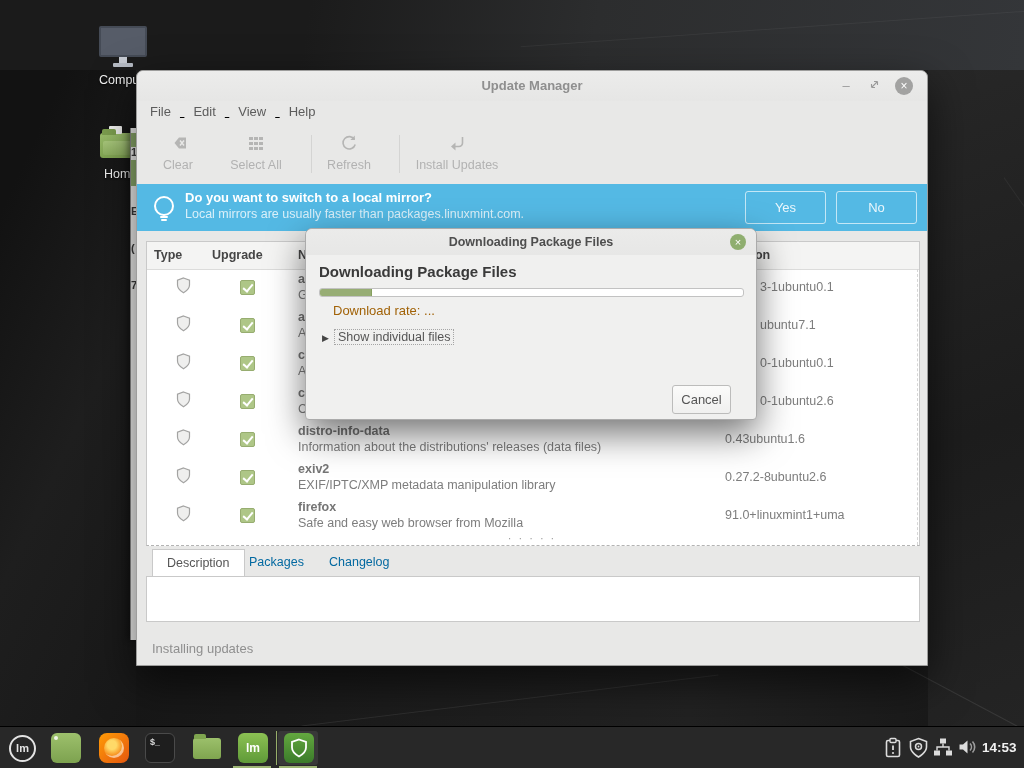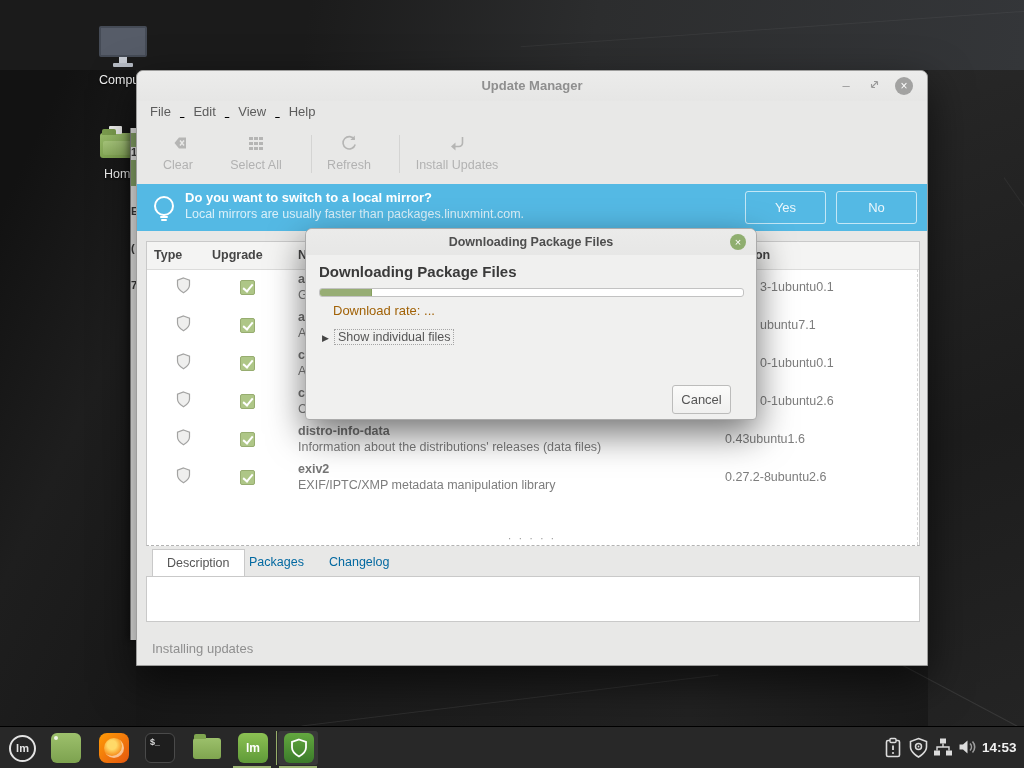--- a/index.html
+++ b/index.html
@@ -304,20 +304,29 @@
       </div>
       <div class="lrow" style="top:217px;">
         <svg class="shield" width="15" height="17" viewBox="0 0 15 17">
             <path d="M7.5 1 L13.5 3.2 V8 C13.5 12.4 7.5 15.8 7.5 15.8 C7.5 15.8 1.5 12.4 1.5 8 V3.2 Z" fill="#efefee" stroke="#a3a3a2" stroke-width="1.2"></path>
           </svg>
         <div class="chk"></div>
         <div class="pname">exiv2</div>
         <div class="pdesc">EXIF/IPTC/XMP metadata manipulation library</div>
         <div class="pver"><span>0.27.2-8ubuntu2.6</span></div>
       </div>
+      <div class="lrow" style="top:255px;">
+        <svg class="shield" width="15" height="17" viewBox="0 0 15 17">
+            <path d="M7.5 1 L13.5 3.2 V8 C13.5 12.4 7.5 15.8 7.5 15.8 C7.5 15.8 1.5 12.4 1.5 8 V3.2 Z" fill="#efefee" stroke="#a3a3a2" stroke-width="1.2"></path>
+          </svg>
+        <div class="chk"></div>
+        <div class="pname">firefox</div>
+        <div class="pdesc">Safe and easy web browser from Mozilla</div>
+        <div class="pver"><span>91.0+linuxmint1+uma</span></div>
+      </div>
     </div>
 
     <div class="abs dots">· · · · ·</div>
 
     <div class="tab active" style="left:15px;">Description</div>
     <div class="tab idle" style="left:98px;">Packages</div>
     <div class="tab idle" style="left:178px;">Changelog</div>
     <div class="abs tabpanel"></div>
 
     <div class="abs statusmsg">Installing updates</div>

